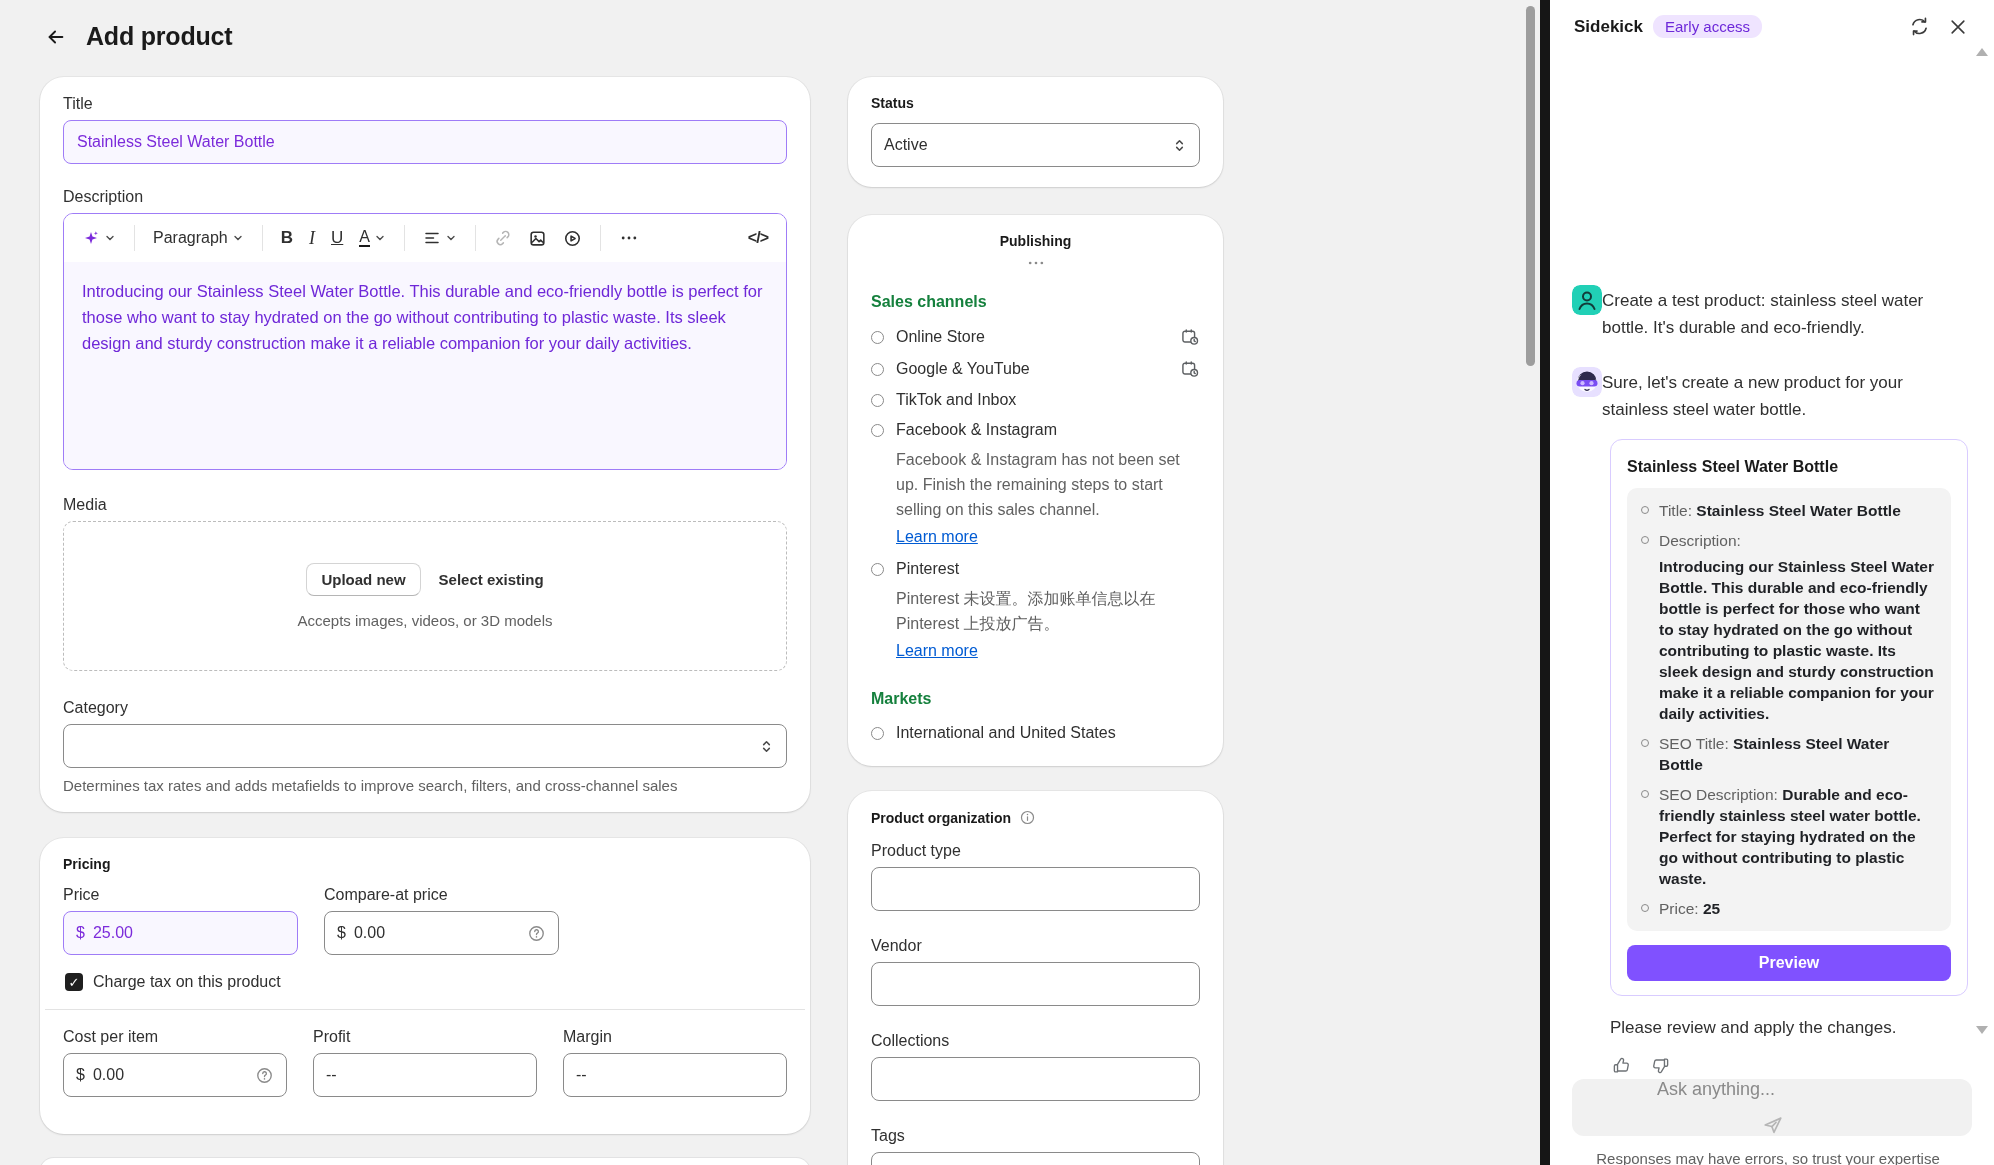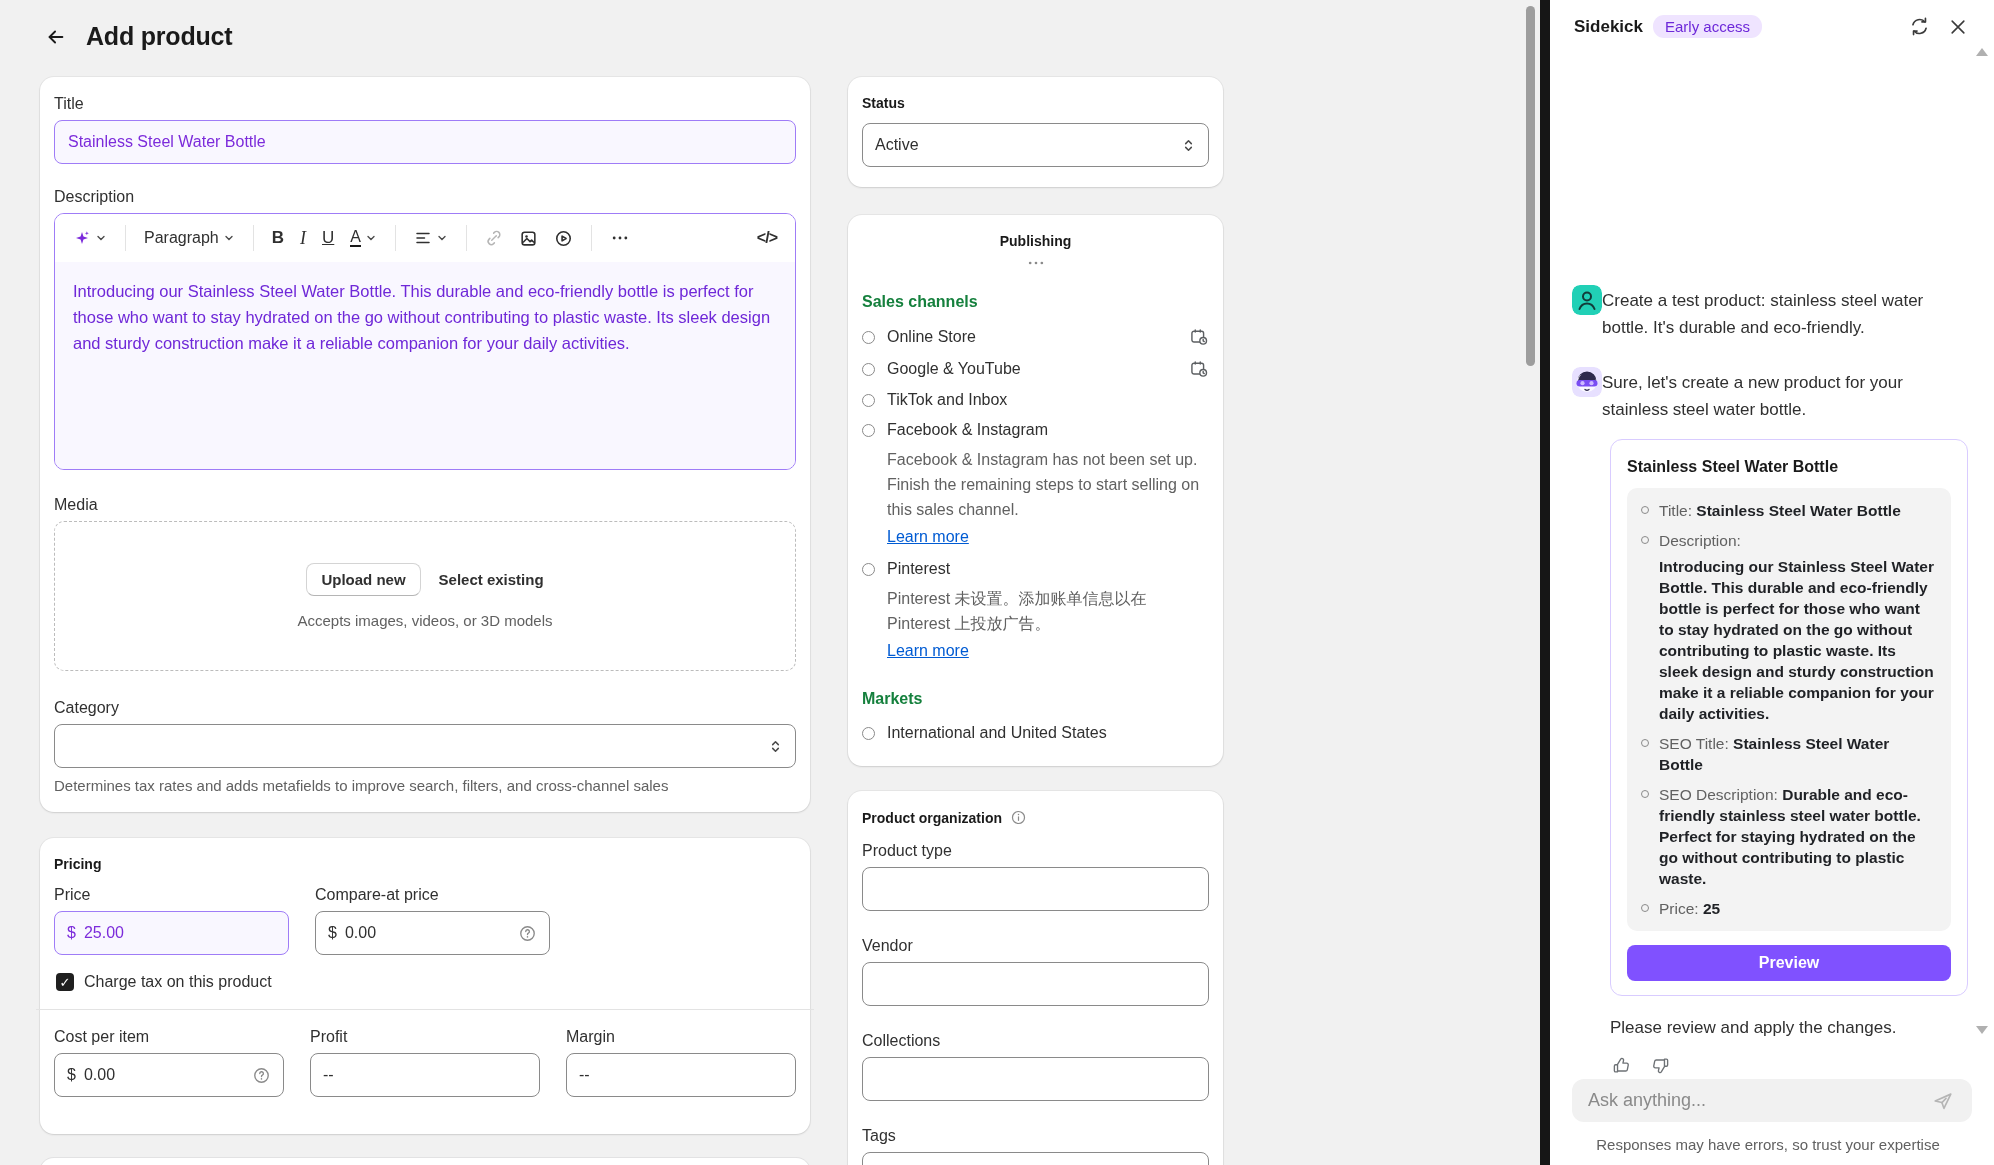--- a/index.html
+++ b/index.html
@@ -13,21 +13,21 @@
   
   .main { width:1540px; position:relative; padding:18px 0 0 40px; }
   .topbar { display:flex; align-items:center; gap:16px; margin:4px 0 26px 2px; }
   .back-btn { background:none; border:none; cursor:pointer; width:28px; height:28px; display:flex; align-items:center; justify-content:center; border-radius:6px; }
   .page-title { font-size:25px; font-weight:700; color:#1a1a1a; letter-spacing:-0.2px; }
 
   .columns { display:flex; gap:38px; }
   .col-left { width:770px; }
   .col-right { width:375px; }
 
-  .card { background:#fff; border-radius:14px; box-shadow:0 1px 2px rgba(31,33,36,.12), 0 0 0 1px rgba(31,33,36,.05); padding:18px 14px; }
+  .card { background:#fff; border-radius:24px; box-shadow:0 1px 2px rgba(31,33,36,.12), 0 0 0 1px rgba(31,33,36,.05); padding:18px 23px; }
   .card + .card { margin-top:26px; }
 
   .field-label { font-size:16px; color:#303030; margin-bottom:7px; }
   .section-title { font-size:14px; font-weight:700; color:#1a1a1a; }
 
   .text-input { width:100%; height:44px; border:1px solid #8a8a8a; border-radius:8px; padding:0 13px; font-size:16px; font-family:inherit; color:#303030; background:#fff; outline:none; }
   .magic-input { background:#f9f7ff; border:1.5px solid #9f7cf7; color:#7c2bdb; }
 
   
   .editor { border:1.5px solid #9f7cf7; border-radius:10px; overflow:hidden; margin-bottom:26px; }
@@ -102,21 +102,21 @@
   .sk-item { display:flex; gap:10px; }
   .sk-item + .sk-item { margin-top:9px; }
   .sk-bullet { width:8px; height:8px; border:1.5px solid #8a8a8a; border-radius:50%; flex:none; margin-top:6px; }
   .sk-item .lab { color:#616161; }
   .sk-item b { color:#1f2125; font-weight:700; }
   .sk-desc-block { margin-top:5px; color:#1f2125; font-weight:700; }
   .btn-preview { display:block; width:100%; margin-top:14px; height:36px; border:none; border-radius:8px; background:#8051ff; color:#fff; font-size:16px; font-weight:700; cursor:pointer; font-family:inherit; }
   .review-text { margin:22px 0 0 46px; font-size:17px; color:#303030; }
   .feedback { display:flex; gap:12px; margin:14px 0 0 44px; color:#616161; }
 
-  .composer { margin-top:auto; margin-left:8px; background:#f1f1f1; border-radius:12px; height:57px; display:flex; align-items:center; padding:0 14px 0 16px; gap:10px; }
+  .composer { margin-top:auto; margin-left:8px; background:#f1f1f1; border-radius:12px; height:57px; display:flex; align-items:center; padding:0 14px 0 16px; gap:10px;flex-direction:column; }
   .composer input { flex:1; border:none; background:transparent; outline:none; font-size:18px; font-family:inherit; color:#303030; }
   .composer input::placeholder { color:#8a8a8a; }
   .panel-footer { text-align:center; font-size:15px; color:#616161; margin:14px 0 2px; }
 
   svg { display:block; }
 </style>
 </head>
 <body>
 
 <div class="app">

